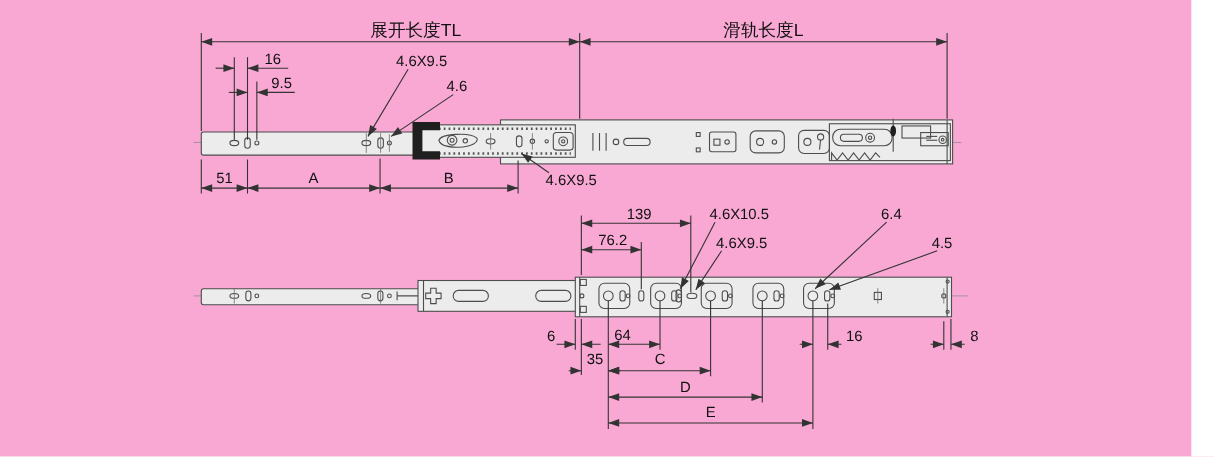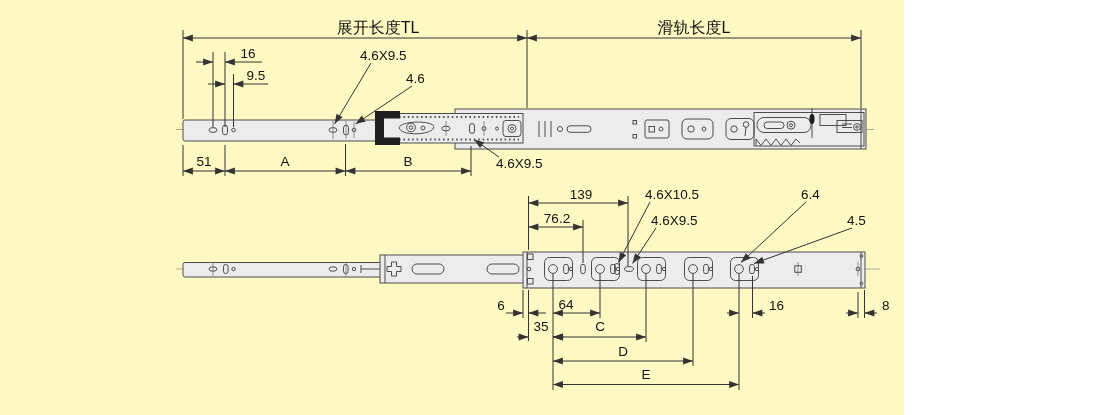--- a/index.html
+++ b/index.html
@@ -1,16 +1,16 @@
 <!DOCTYPE html>
 <html><head>
 <meta charset="utf-8">
 <style>
   html,body{margin:0;padding:0;background:#ffffff;}
-  .stage{width:904px;height:415px;background:#fef9c3;overflow:hidden;}
+  .stage{width:1083px;height:415px;background:#f9a8d4;overflow:hidden;}
   svg text{font-family:"Liberation Sans","DejaVu Sans",sans-serif;fill:#111111;}
   .dimtext{font-size:13.5px;}
   .cjk{font-size:16px;}
   .part{fill:#ececec;stroke:#4d4d4d;stroke-width:1;}
   .ol{fill:none;stroke:#4d4d4d;stroke-width:1;}
   .hole{fill:none;stroke:#4d4d4d;stroke-width:1;}
   .dim{stroke:#333333;stroke-width:1;fill:none;}
   .cl{stroke:#8a8a8a;stroke-width:0.7;fill:none;}
   .tick{stroke:#6a6a6a;stroke-width:0.7;fill:none;}
   .dots{stroke:#555555;stroke-width:2.2;stroke-dasharray:1.6 2.8;fill:none;}

